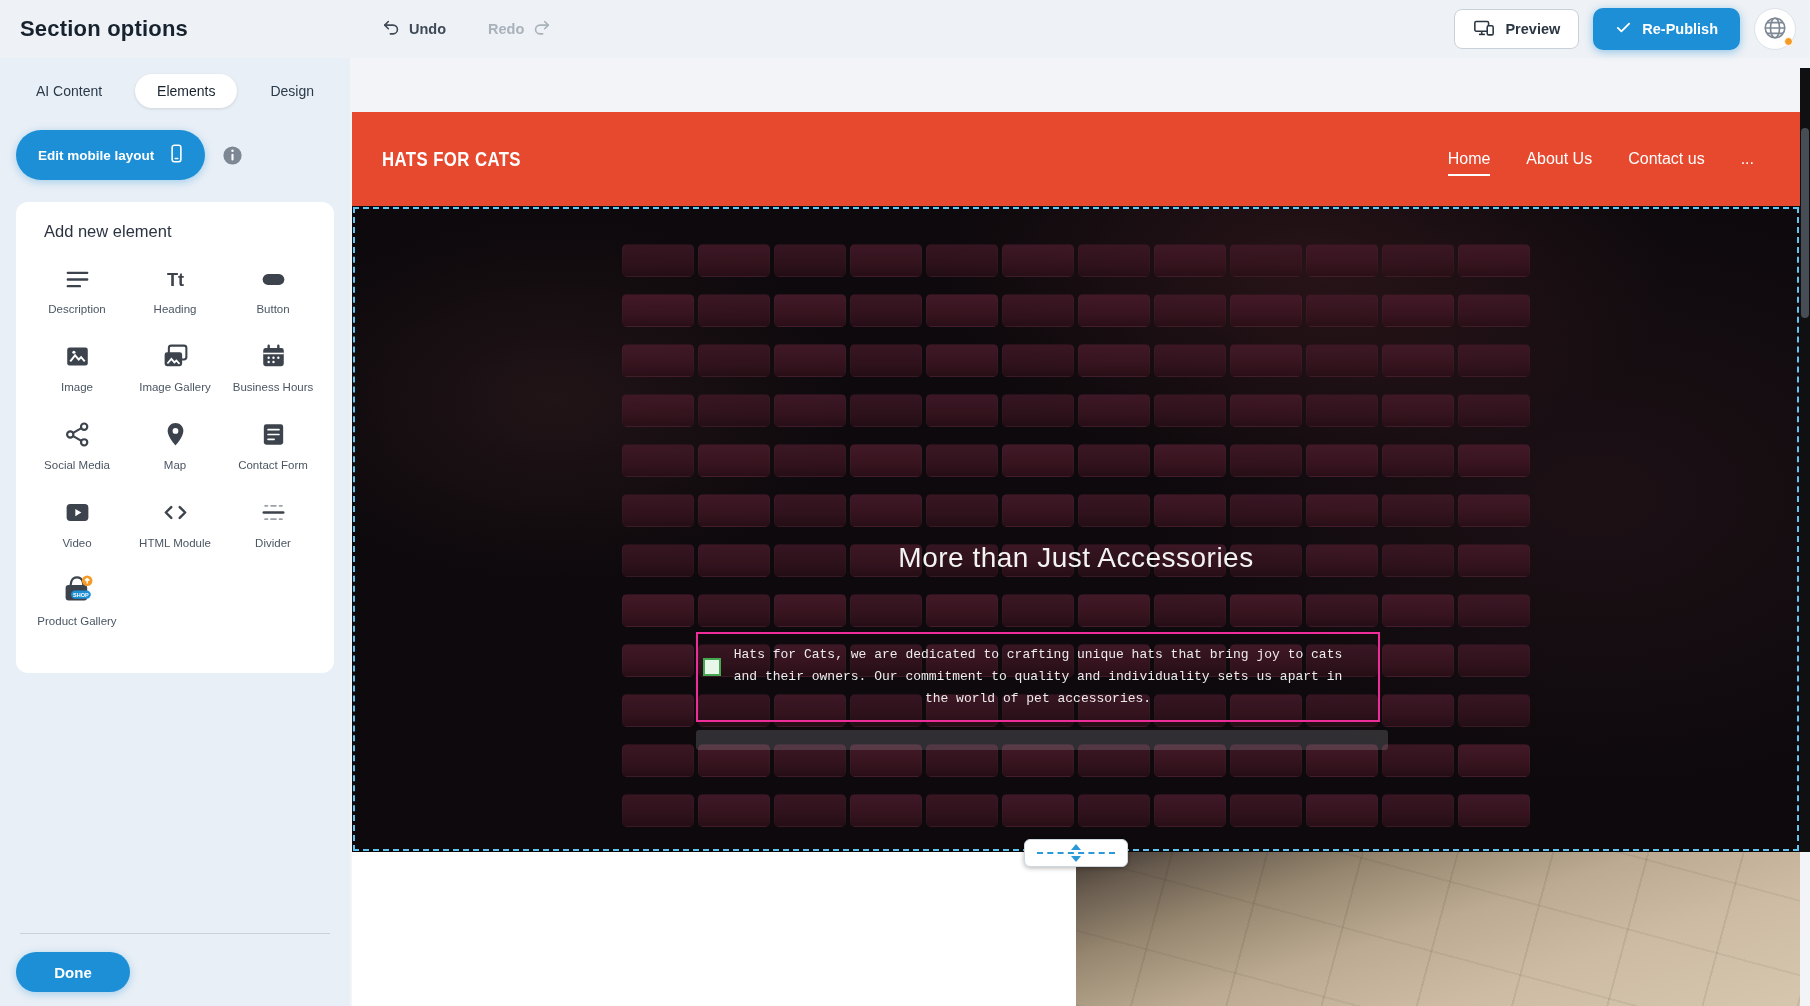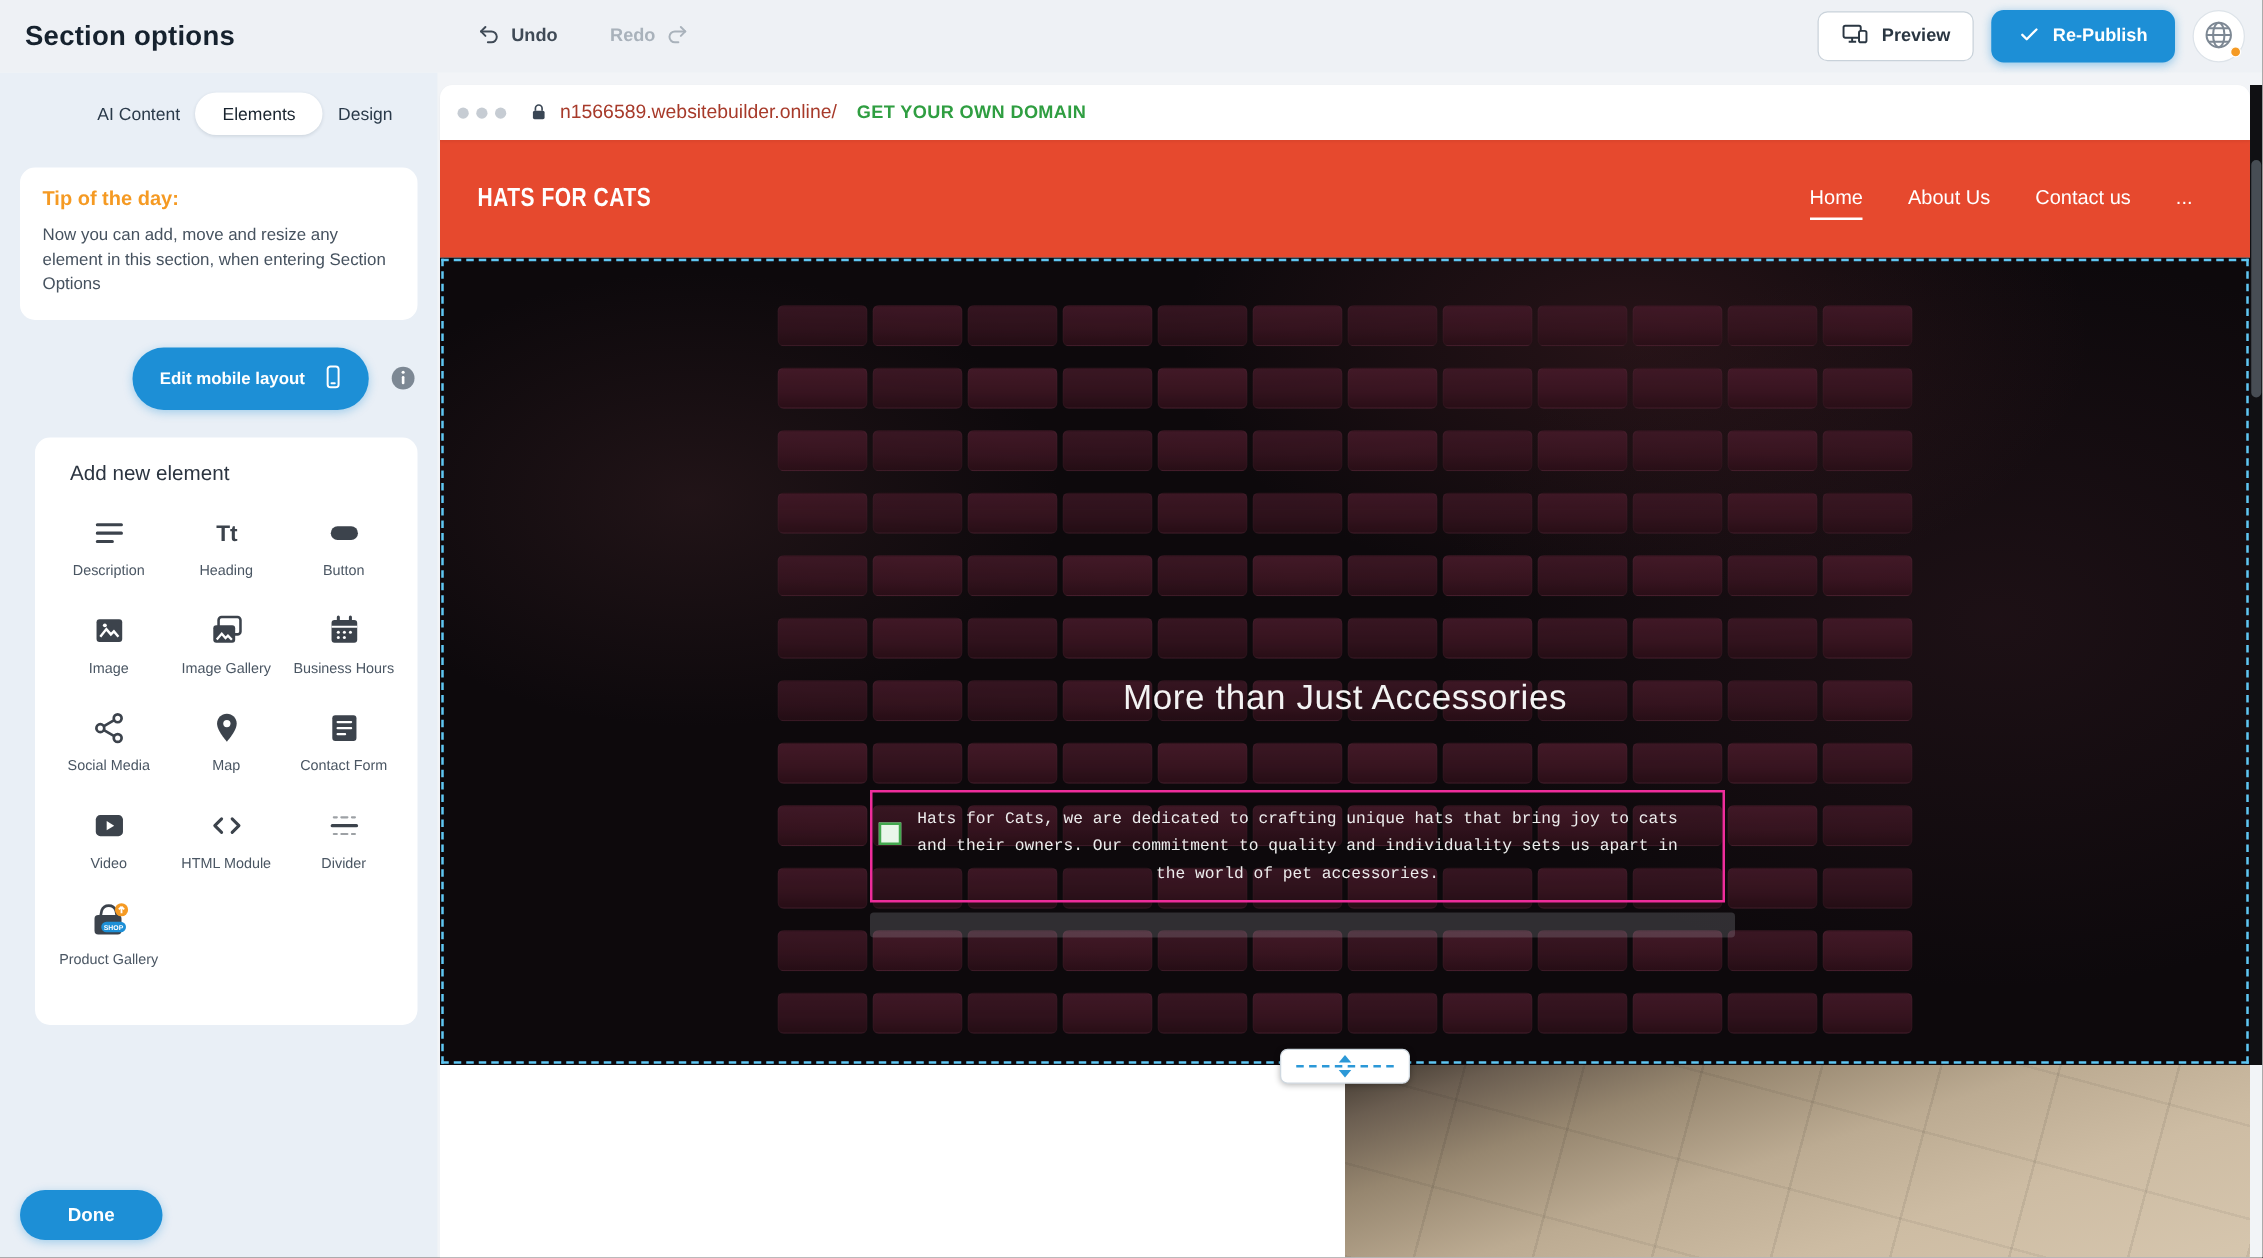--- a/index.html
+++ b/index.html
@@ -27,21 +27,21 @@
                    font-weight:bold; font-size:14.5px; cursor:pointer; box-shadow:0 2px 8px rgba(29,143,214,.45); }
   .btn-republish svg { width:17px; height:17px; }
   .globe-btn { position:relative; width:42px; height:42px; border-radius:50%; background:#fff;
                border:1px solid #dde3e9; display:flex; align-items:center; justify-content:center; cursor:pointer; }
   .globe-btn svg { width:26px; height:26px; }
   .globe-dot { position:absolute; right:2px; bottom:3px; width:9px; height:9px; border-radius:50%;
                background:var(--tip_orange,#f59a23); border:1.5px solid #fff; }
 
   
   .sidebar { position:absolute; left:0; top:58px; bottom:0; width:350px; background:#e9eff6;
-             padding:16px 16px 14px; display:flex; flex-direction:column; z-index:40;align-items:flex-end; }
+             padding:16px 16px 14px; display:flex; flex-direction:column; z-index:40; }
   .tabs { display:flex; justify-content:space-between; align-items:center; padding:0 8px; flex:0 0 auto; }
   .tab { background:none; border:none; font-family:inherit; font-size:14px; color:#2a3a4a;
          padding:9px 12px; cursor:pointer; }
   .tab.active { background:#fff; border-radius:18px; padding:9px 22px; color:#18232e;
                 box-shadow:0 1px 3px rgba(30,50,70,.14); }
   .card { background:#fff; border-radius:12px; }
   .tip-card { margin-top:26px; padding:17px 18px 19px; }
   .tip-title { font-size:16px; font-weight:bold; color:var(--tip_orange,#f59a23); }
   .tip-body { margin-top:9px; font-size:13.5px; line-height:1.45; color:#46525f; }
   .mobile-row { margin-top:22px; display:flex; align-items:center; gap:16px; }
@@ -184,24 +184,20 @@
     </div>
   </header>
 
   <aside class="sidebar">
     <div class="tabs">
       <button class="tab">AI Content</button>
       <button class="tab active">Elements</button>
       <button class="tab">Design</button>
     </div>
 
-    <div class="card tip-card">
-      <div class="tip-title">Tip of the day:</div>
-      <div class="tip-body">Now you can add, move and resize any element in this section, when entering Section Options</div>
-    </div>
 
     <div class="mobile-row">
       <button class="btn-blue btn-mobile">
         <span>Edit mobile layout</span>
         <span><svg viewBox="0 0 24 24" fill="none" stroke="#fff" stroke-width="1.8">
               <rect x="7" y="2.5" width="10" height="19" rx="2.6"></rect>
               <path d="M10.5 17.8h3" stroke-linecap="round"></path>
             </svg></span>
       </button>
       <span class="info-ic">
@@ -346,35 +342,20 @@
         </div>
     </div>
 
     <div class="flex-spacer"></div>
     <hr class="sb-divider">
     <button class="btn-blue btn-done">Done</button>
   </aside>
 
   <main class="stage">
 
-    <div class="browser-bar">
-      <div class="dots">
-          <i></i>
-          <i></i>
-          <i></i>
-        </div>
-      <span class="lock">
-          <svg viewBox="0 0 24 24">
-            <rect x="5" y="10" width="14" height="10" rx="2" fill="#3a4654"></rect>
-            <path d="M8 10V7a4 4 0 0 1 8 0v3" fill="none" stroke="#3a4654" stroke-width="2"></path>
-          </svg>
-        </span>
-      <span class="url">n1566589.websitebuilder.online/</span>
-      <a class="domain-cta">GET YOUR OWN DOMAIN</a>
-    </div>
 
     <div class="site">
       <header class="site-header">
         <div class="logo">HATS FOR CATS</div>
         <nav class="site-nav" id="site-nav">
             <a class="nav-item active">Home</a>
             <a class="nav-item">About Us</a>
             <a class="nav-item">Contact us</a>
             <a class="nav-item">...</a>
           </nav>

